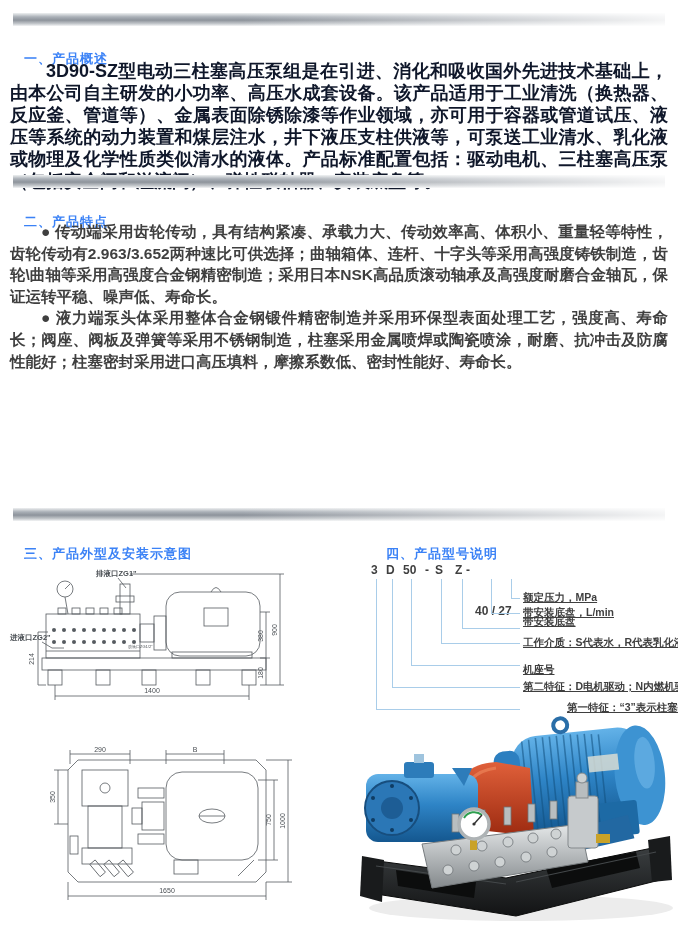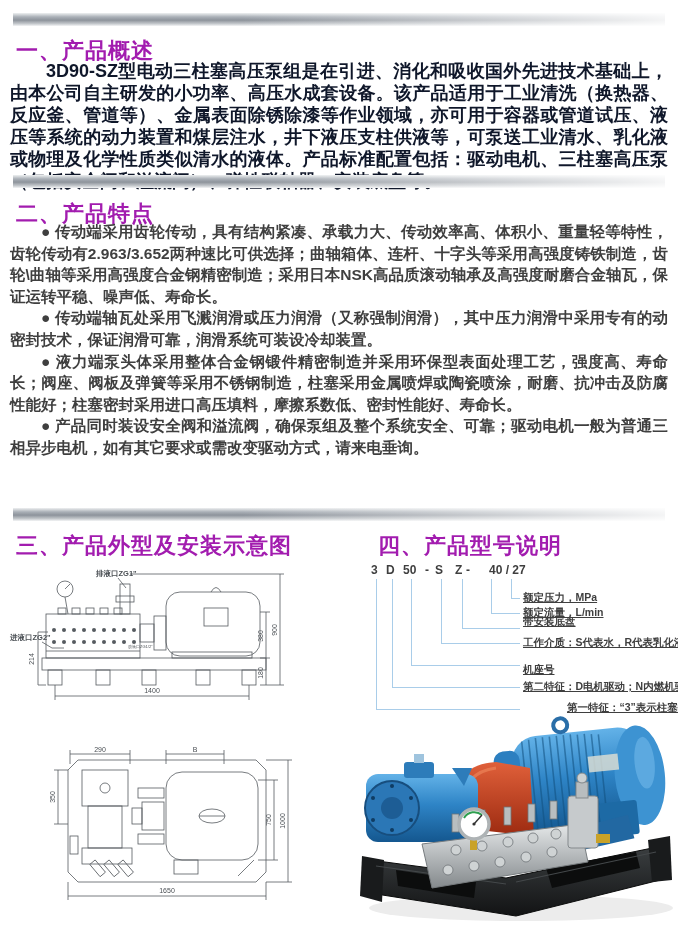--- a/index.html
+++ b/index.html
@@ -7,22 +7,22 @@
     position:relative;width:678px;height:926px;background:#fff;overflow:hidden;
     font-family:"Liberation Sans","DejaVu Sans",sans-serif;color:#3f3f3f;
   }
   .bar{
     position:absolute;left:13px;width:652px;height:13px;
     background:
       linear-gradient(90deg, rgba(255,255,255,0) 0%, rgba(255,255,255,0) 35%, rgba(255,255,255,.9) 100%),
       linear-gradient(180deg,#eef0f1 0%,#aab0b7 30%,#8d939b 55%,#c3c7cb 82%,#f4f5f6 100%);
   }
   .sec-title{
-    position:absolute;margin:8px;font-size:22px;line-height:20px;font-weight:bold;
-    color:#a21caf;letter-spacing:1px;white-space:nowrap;
+    position:absolute;margin:16px;font-size:13px;line-height:20px;font-weight:bold;
+    color:#3b82f6;letter-spacing:1px;white-space:nowrap;
   }
   .body-text{
     position:absolute;left:10px;width:658px;margin:0;
     font-size:18px;line-height:22px;font-weight:600;text-align:justify;
     text-indent:2em;color:#0f172a;
   }
   .features p{margin:0;text-indent:2em;}
   .features{position:absolute;left:10px;top:221px;width:658px;
     font-size:15.5px;line-height:21.6px;font-weight:600;text-align:justify;color:#3f3f3f;}
   
@@ -41,23 +41,21 @@
   <div class="bar" style="top:13px;"></div>
 
   <h2 class="sec-title" style="left:8px;top:33px;">一、产品概述</h2>
   <p class="body-text" style="top:60px;">3D90-SZ型电动三柱塞高压泵组是在引进、消化和吸收国外先进技术基础上，由本公司自主研发的小功率、高压水成套设备。该产品适用于工业清洗（换热器、反应釜、管道等）、金属表面除锈除漆等作业领域，亦可用于容器或管道试压、液压等系统的动力装置和煤层注水，井下液压支柱供液等，可泵送工业清水、乳化液或物理及化学性质类似清水的液体。产品标准配置包括：驱动电机、三柱塞高压泵（包括安全阀和溢流阀）、弹性联轴器、安装底盘等。</p>
 
   <div class="bar" style="top:175px;"></div>
 
   <h2 class="sec-title" style="left:8px;top:196px;text-align:right;">二、产品特点</h2>
   <div class="features">
     <p>●  传动端采用齿轮传动，具有结构紧凑、承载力大、传动效率高、体积小、重量轻等特性，齿轮传动有2.963/3.652两种速比可供选择；曲轴箱体、连杆、十字头等采用高强度铸铁制造，齿轮\曲轴等采用高强度合金钢精密制造；采用日本NSK高品质滚动轴承及高强度耐磨合金轴瓦，保证运转平稳、噪声低、寿命长。</p>
-    <p>●  传动端轴瓦处采用飞溅润滑或压力润滑（又称强制润滑），其中压力润滑中采用专有的动密封技术，保证润滑可靠，润滑系统可装设冷却装置。</p>
     <p>●  液力端泵头体采用整体合金钢锻件精密制造并采用环保型表面处理工艺，强度高、寿命长；阀座、阀板及弹簧等采用不锈钢制造，柱塞采用金属喷焊或陶瓷喷涂，耐磨、抗冲击及防腐性能好；柱塞密封采用进口高压填料，摩擦系数低、密封性能好、寿命长。</p>
-    <p>●  产品同时装设安全阀和溢流阀，确保泵组及整个系统安全、可靠；驱动电机一般为普通三相异步电机，如有其它要求或需改变驱动方式，请来电垂询。</p>
   </div>
 
   <div class="bar" style="top:508px;"></div>
 
   <h2 class="sec-title" style="left:370px;top:528px;">四、产品型号说明</h2>
   <h2 class="sec-title" style="left:8px;top:528px;">三、产品外型及安装示意图</h2>
 
   <svg class="tech" style="left:8px;top:556px;" width="348" height="188" viewBox="0 0 348 188">
     <g stroke="#555a5f" stroke-width="0.8" fill="none">
 
@@ -204,32 +202,32 @@
   </svg>
 
   <div class="model">
     <span class="code" style="left:6px;">3</span>
     <span class="code" style="left:21px;">D</span>
     <span class="code" style="left:38px;">50</span>
     <span class="code" style="left:60px;">-</span>
     <span class="code" style="left:70px;">S</span>
     <span class="code" style="left:90px;">Z</span>
     <span class="code" style="left:101px;">-</span>
-    <span class="code" style="left:124px;">40 / 27</span>
+    <span class="code" style="left:110px;margin-top:41px;">40 / 27</span>
 
     <div class="conn" style="left:146px;top:16px;width:8px;height:19px;"></div>
     <div class="conn" style="left:126px;top:16px;width:28px;height:34px;"></div>
     <div class="conn" style="left:97px;top:16px;width:57px;height:49px;"></div>
     <div class="conn" style="left:76px;top:16px;width:78px;height:64px;"></div>
     <div class="conn" style="left:46px;top:16px;width:108px;height:86px;"></div>
     <div class="conn" style="left:27px;top:16px;width:127px;height:108px;"></div>
     <div class="conn" style="left:11px;top:16px;width:143px;height:130px;"></div>
 
     <div class="lbl" style="top:28px;">额定压力，MPa</div>
-    <div class="lbl" style="top:43px;">额定流量，L/min</div>
+    <div class="lbl" style="top:43px;">带安装底盘，L/min</div>
     <div class="lbl" style="top:52px;">带安装底盘</div>
     <div class="lbl" style="top:73px;">工作介质：S代表水，R代表乳化液</div>
     <div class="lbl" style="top:100px;">机座号</div>
     <div class="lbl" style="top:117px;">第二特征：D电机驱动；N内燃机驱动</div>
     <div class="lbl" style="top:138px;margin-left:44px;">第一特征：“3”表示柱塞数</div>
   </div>
 
   <svg class="tech" style="left:356px;top:710px;" width="322" height="216" viewBox="0 0 322 216">
     <defs>
       <linearGradient id="mb" x1="0" y1="0" x2="0" y2="1">

